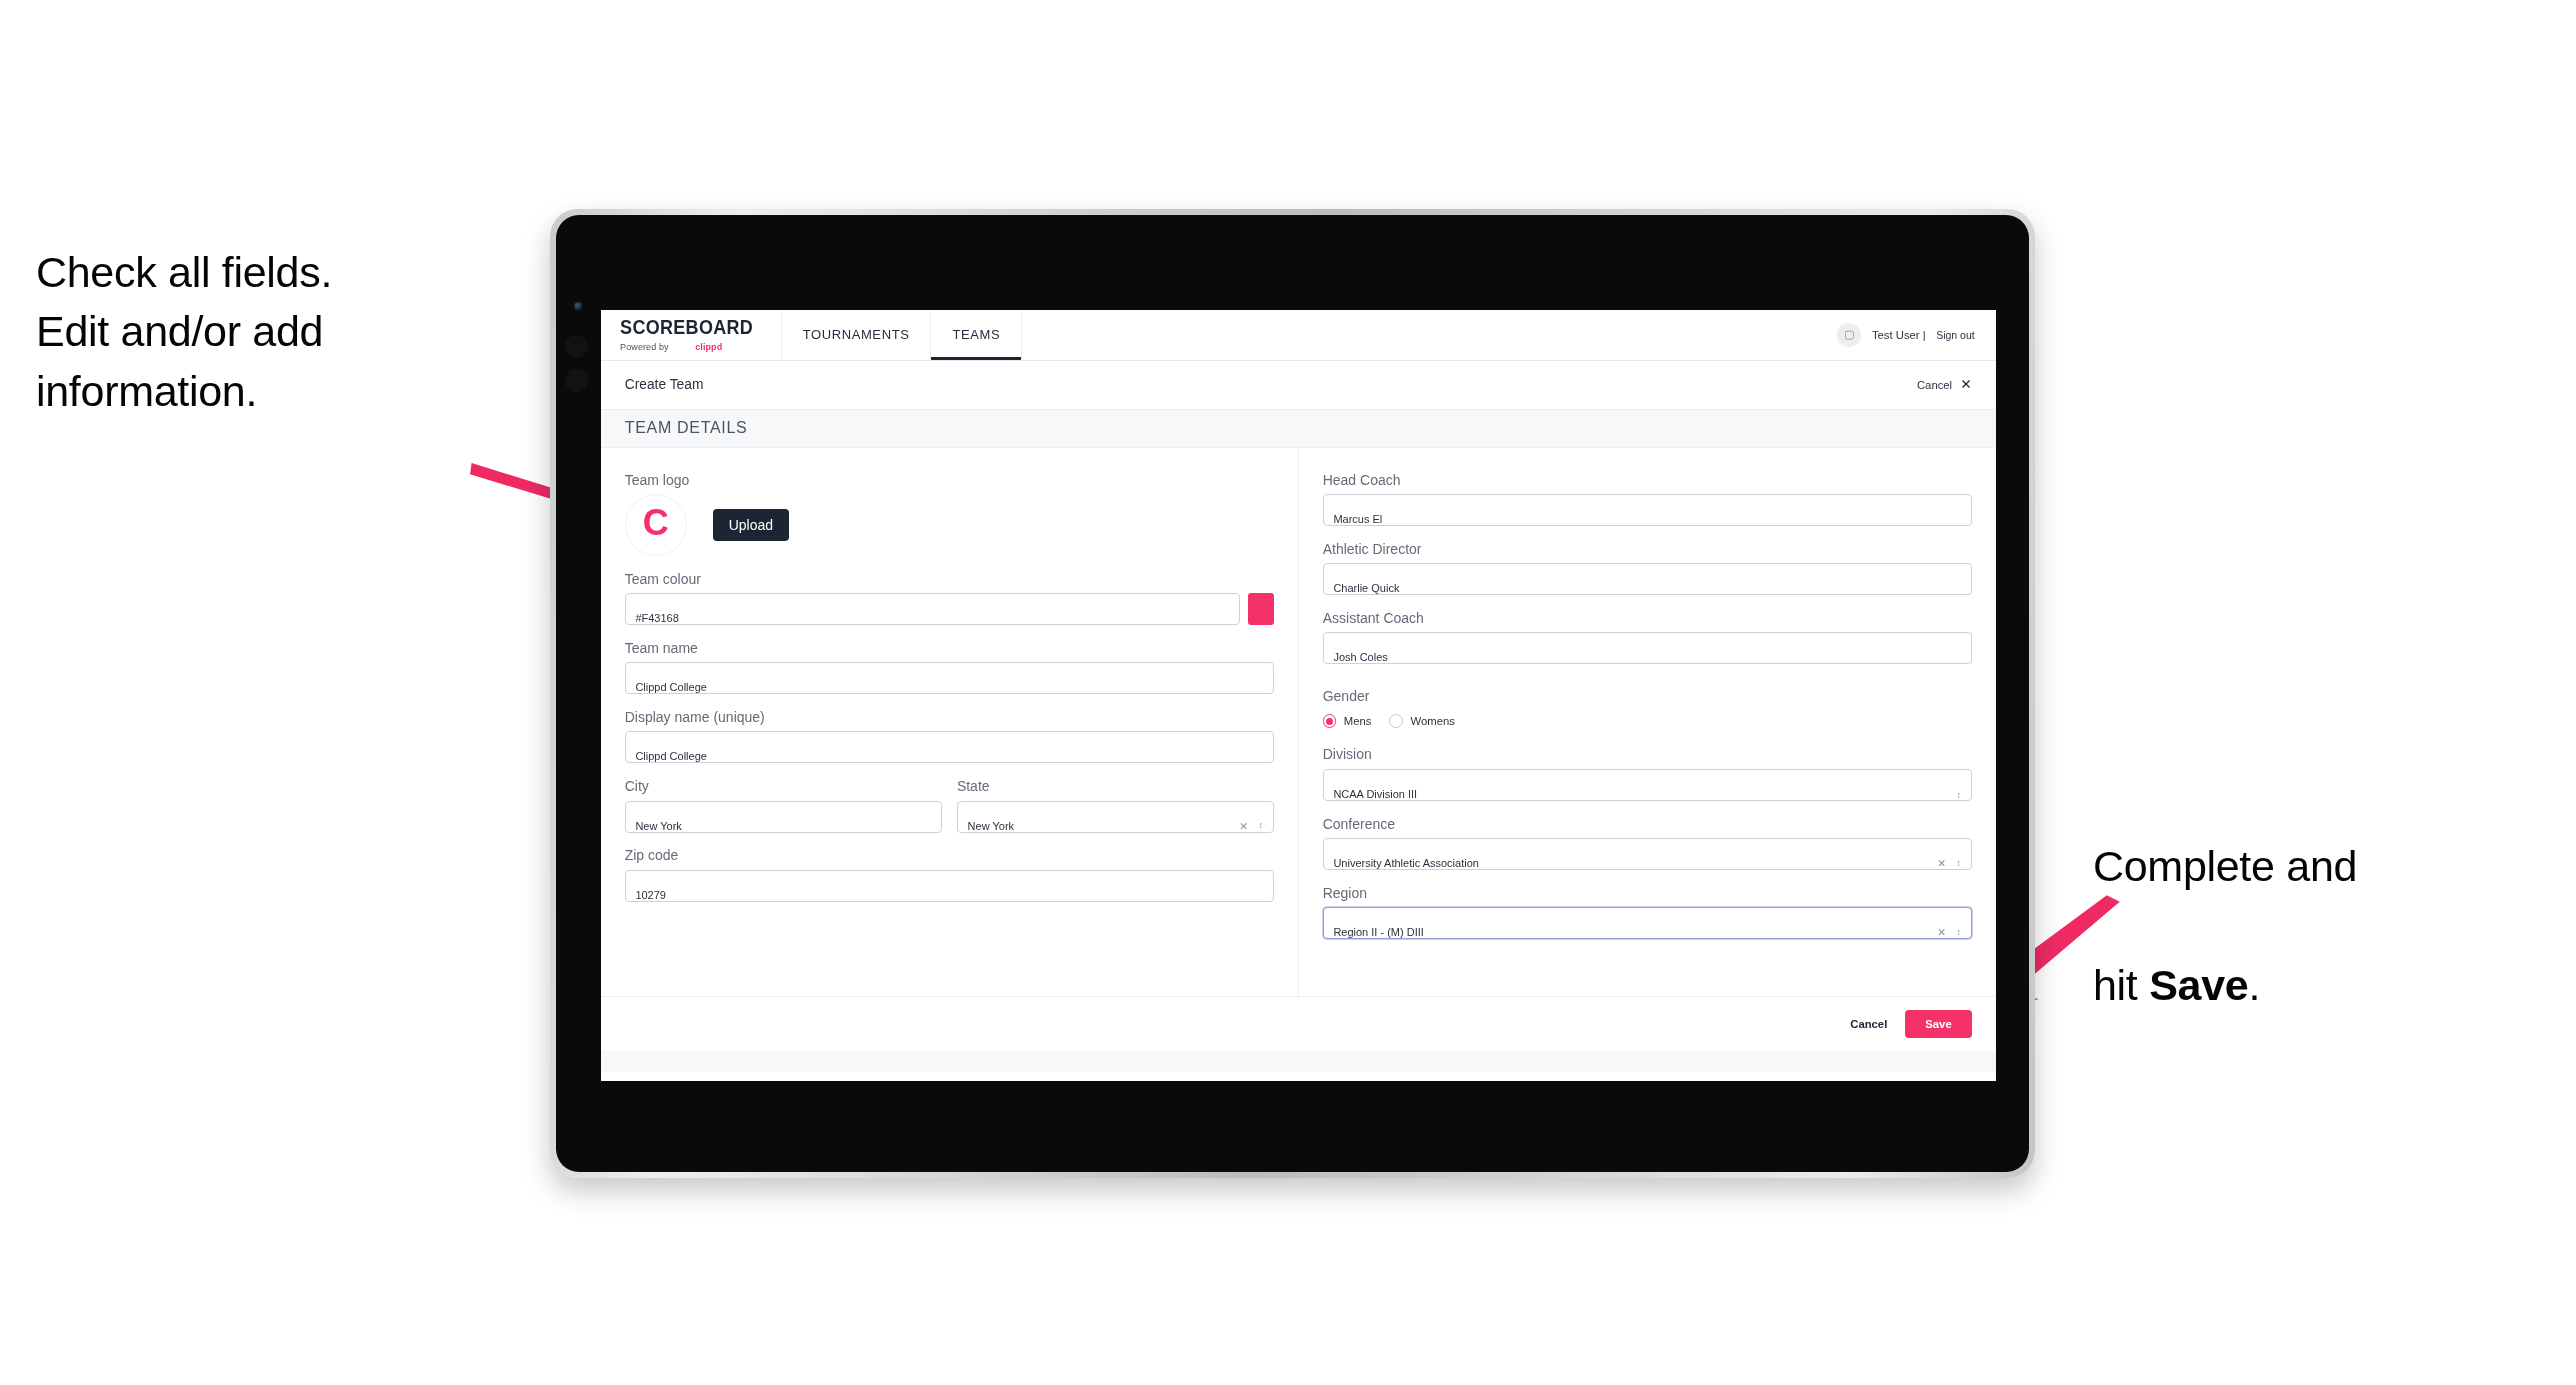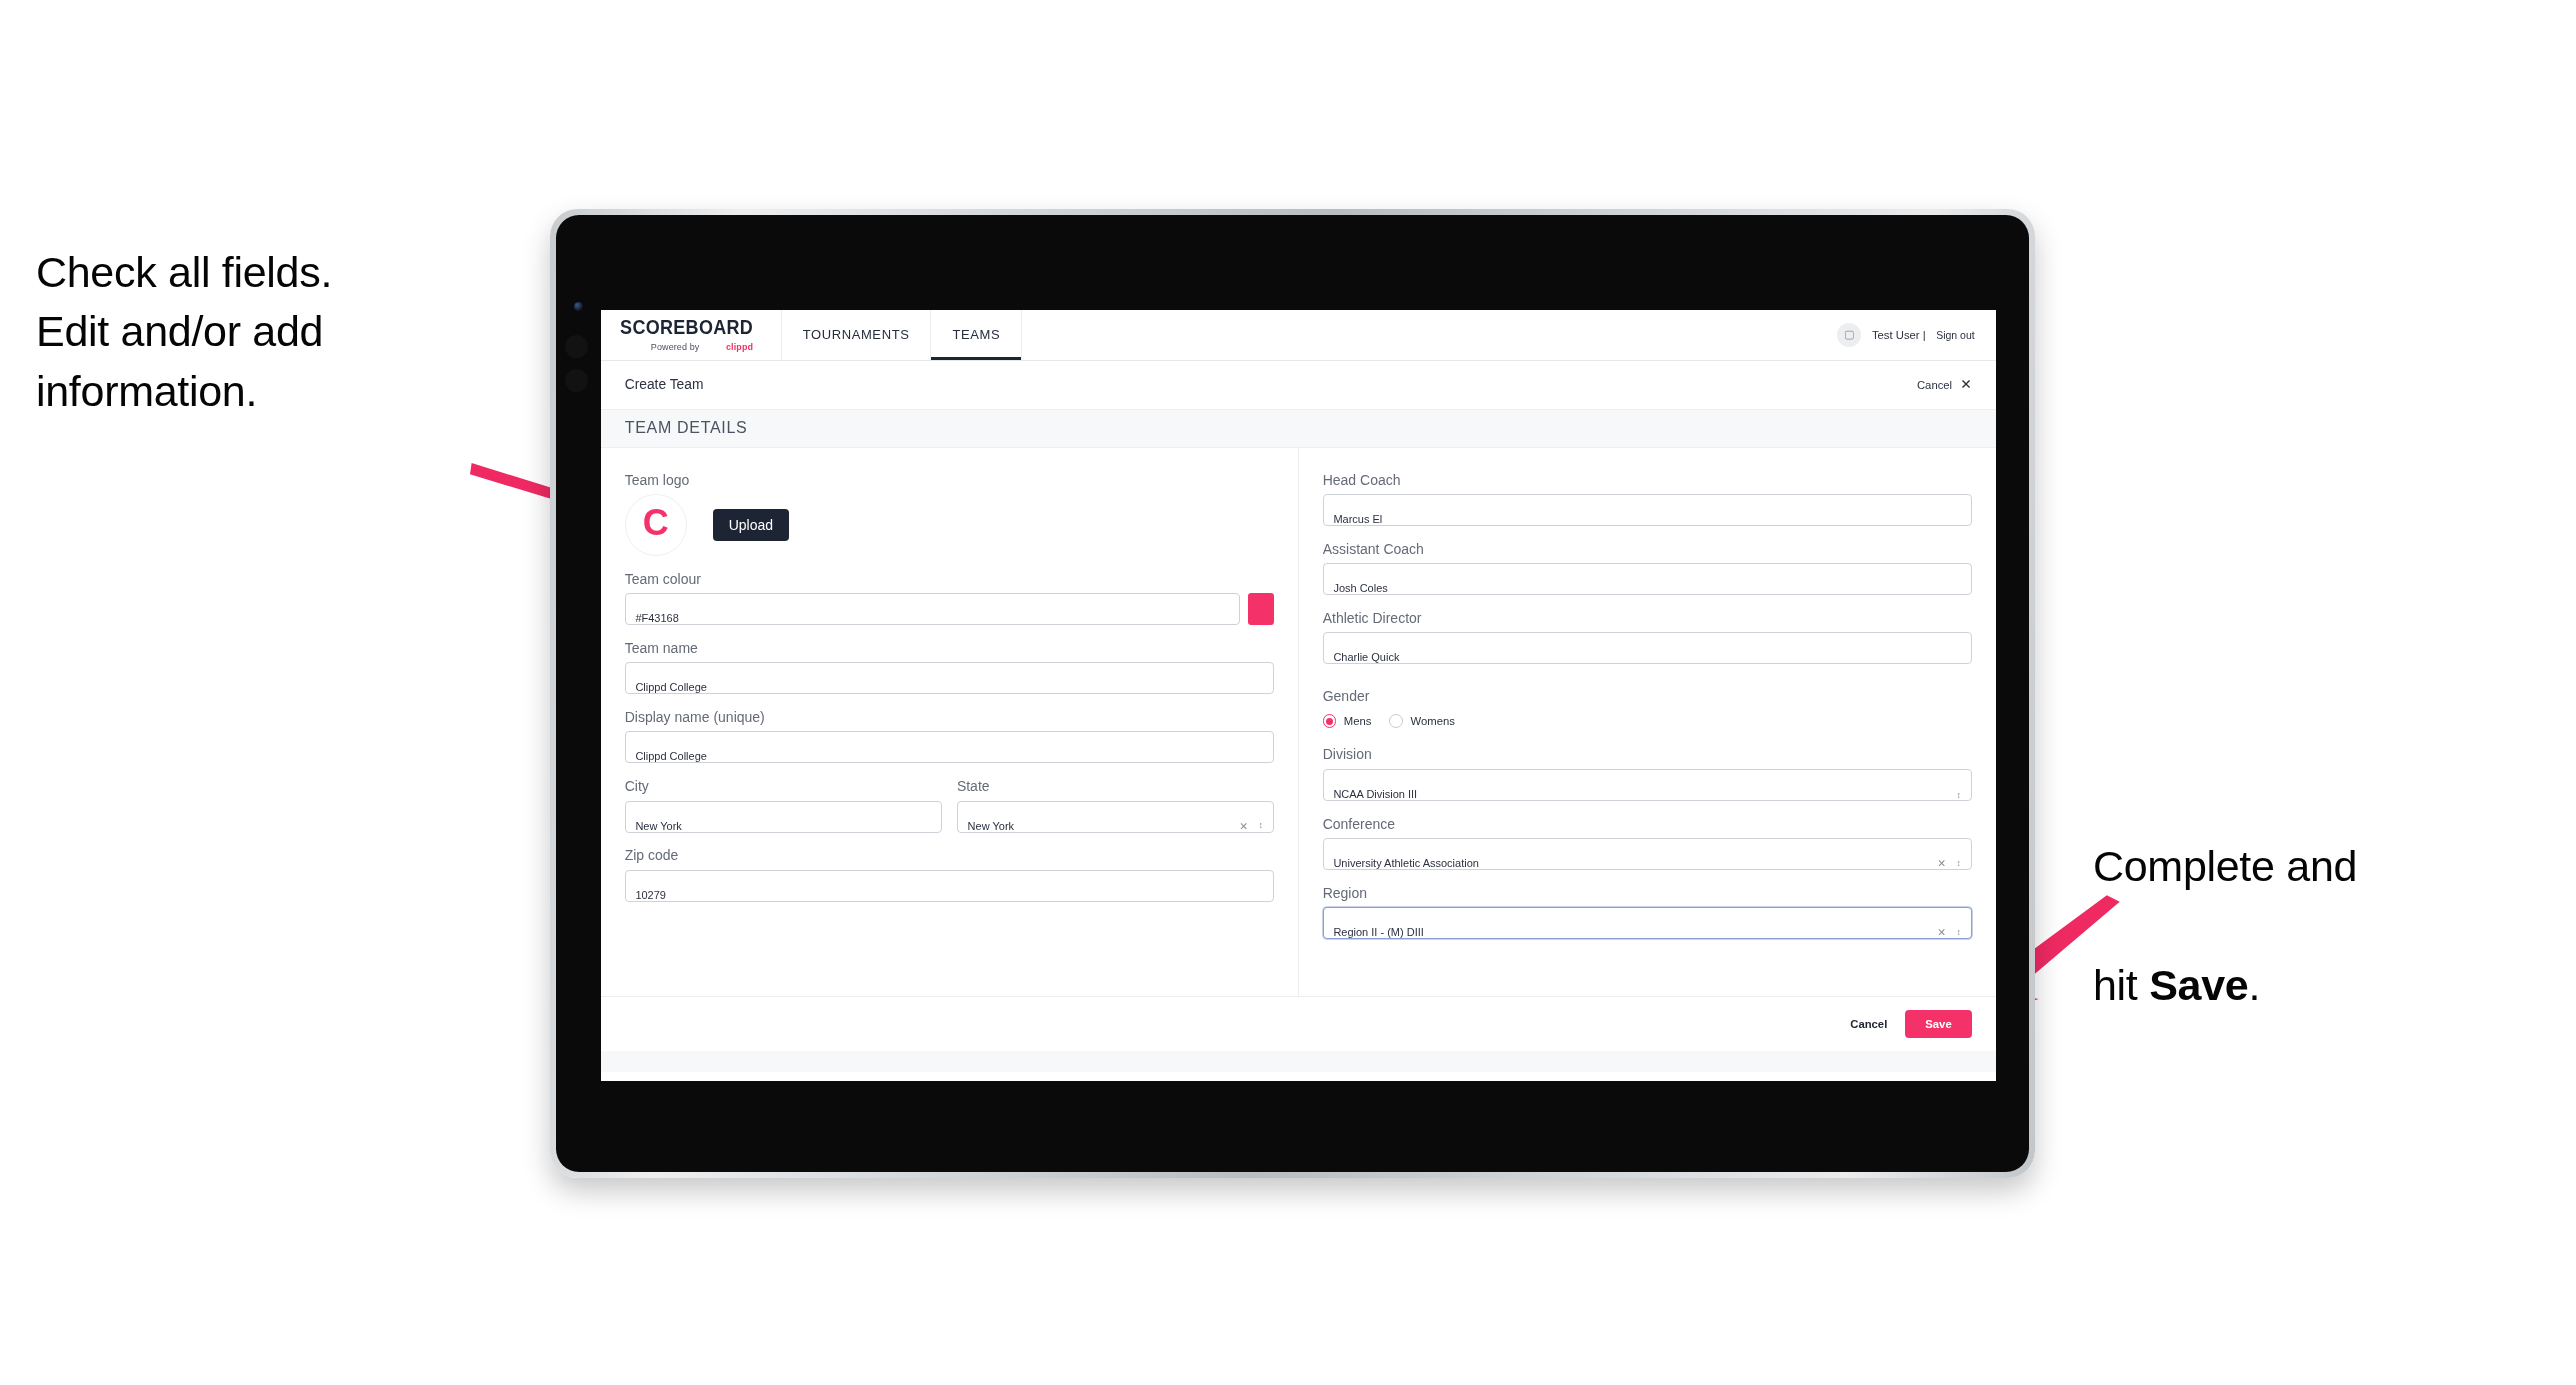--- a/index.html
+++ b/index.html
@@ -71,21 +71,20 @@
     border-bottom: 0.8px solid #e6e8ea;
     display: flex;
     align-items: stretch;
     background: #fff;
     position: relative;
   }
   #brand {
     display: flex; flex-direction: column; justify-content: center;
     padding: 0 27.6px 0 19.4px;
     border-right: 0.8px solid #eceef0;
-    text-align: right;
   }
   #brand-title {
     font-size: 18px; font-weight: 800; letter-spacing: 0.3px;
     color: #1d2433;
     font-family: "Liberation Sans", sans-serif;
     transform: scaleY(1.12);
     transform-origin: left center;
   }
   #brand-sub {
     font-size: 9px; color: #4b5260; margin-top: 4px; letter-spacing: 0.1px;
@@ -384,30 +383,30 @@
         <div class="col" id="col-right">
 
           <div class="field">
             <label class="flabel">Head Coach</label>
             <div class="control">
               <span class="value">Marcus El</span>
             </div>
           </div>
 
           <div class="field">
+            <label class="flabel">Athletic Director</label>
+            <div class="control">
+              <span class="value">Charlie Quick</span>
+            </div>
+          </div>
+
+          <div class="field">
             <label class="flabel">Assistant Coach</label>
             <div class="control">
               <span class="value">Josh Coles</span>
-            </div>
-          </div>
-
-          <div class="field">
-            <label class="flabel">Athletic Director</label>
-            <div class="control">
-              <span class="value">Charlie Quick</span>
             </div>
           </div>
 
           <div class="field" style="margin-top:24px">
             <label class="flabel">Gender</label>
             <div id="gender-row">
               <label class="radio checked">
                 <span class="dot"></span>
                 <span>Mens</span>
               </label>

